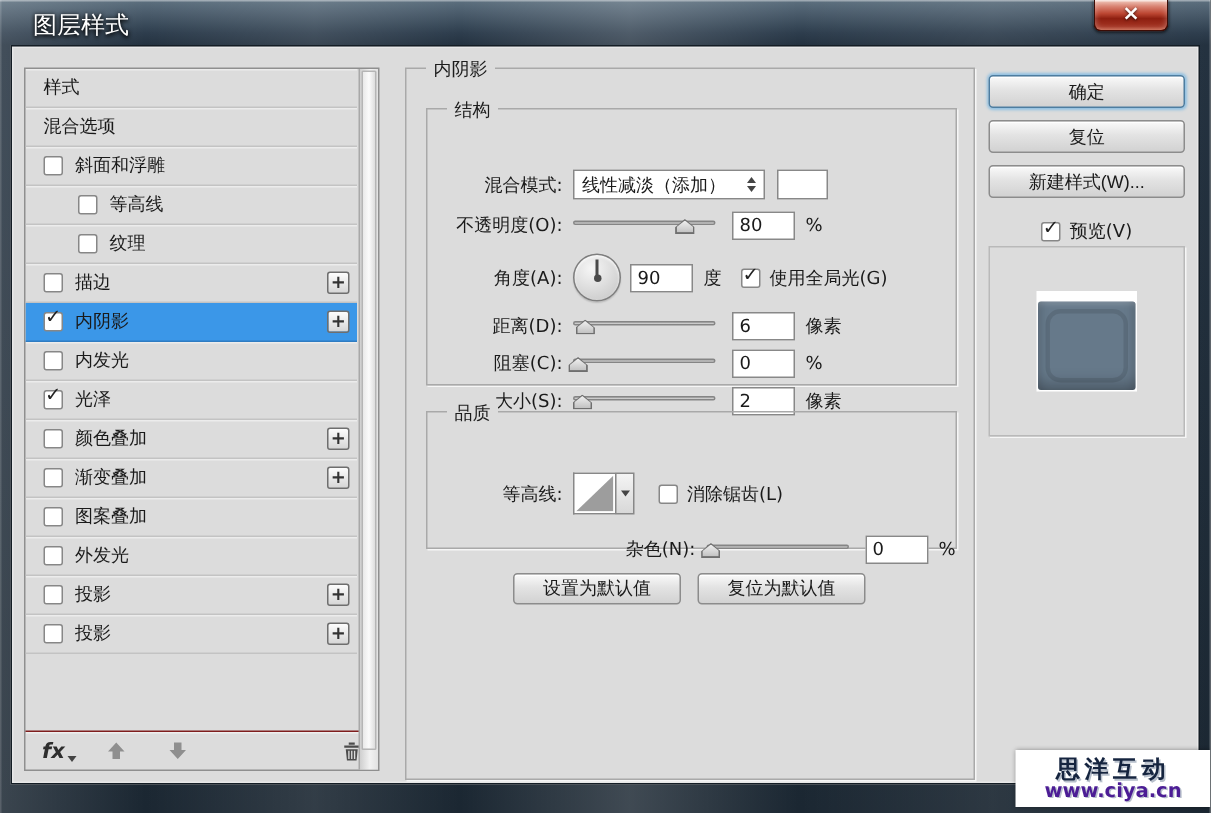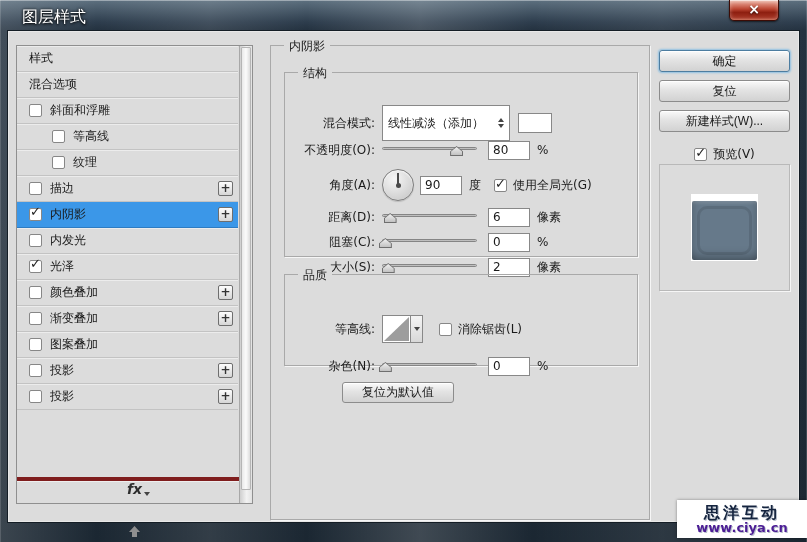--- a/index.html
+++ b/index.html
@@ -23,21 +23,21 @@
     text-shadow:0 1px 2px rgba(0,0,0,.7); cursor:pointer;
   }
   .content {
     position:absolute; left:7px; top:30px; width:793px; height:493px;
     background:#dcdcdc; border:1px solid #141d25;
     box-shadow: inset 0 0 0 1px rgba(255,255,255,.35);
   }
 
   
   .panel-list {
-    position:absolute; left:8px; top:14px; width:237px; bottom:18px;
+    position:absolute; left:8px; top:14px; width:237px; bottom:8px;
     border:1px solid #8f8f8f; background:#dcdcdc;
     display:flex; flex-direction:column;
   }
   .list-rows { flex:1; position:relative; overflow:hidden; }
   .list-row {
     height:26px; margin-right:14px; display:flex; align-items:center;
     padding-left:12px; border-bottom:1px solid #c3c3c3;
     box-shadow: inset 0 1px 0 #ececec; cursor:pointer; white-space:nowrap;
   }
   .list-row.indent { padding-left:35px; }
@@ -58,22 +58,22 @@
     position:absolute; right:0; top:0; bottom:0; width:13px;
     border-left:1px solid #a8a8a8;
     background:linear-gradient(90deg,#cfcfcf,#f2f2f2 55%,#e2e2e2);
   }
   .list-scroll-thumb {
     position:absolute; left:1px; right:1px; top:1px; height:97%;
     border:1px solid #b5b5b5; border-radius:1px;
     background:linear-gradient(90deg,#e9e9e9,#fbfbfb 50%,#dddddd);
   }
   .list-toolbar {
-    height:26px; border-top:4px solid #7f1d1d; box-shadow: inset 0 1px 0 #efefef;
-    display:flex; align-items:center; padding:0 11px; gap:28px;flex-direction:column;
+    height:26px; border-top:1px solid #7f1d1d; box-shadow: inset 0 1px 0 #efefef;
+    display:flex; align-items:center; padding:0 11px; gap:28px;
   }
   .fx-btn { font-style:italic; font-weight:bold; font-size:14px; color:#2e2e2e; position:relative; cursor:pointer; }
   .fx-btn::after { content:""; position:absolute; right:-8px; bottom:1px; border-left:3px solid transparent; border-right:3px solid transparent; border-top:4px solid #444; }
   .tb-icon { cursor:pointer; display:flex; align-items:center; }
   .tb-trash { margin-left:auto; }
 
   
   .main-panel {
     position:absolute; left:262px; top:14px; width:380px; bottom:2px;
     border:1px solid #a9a9a9; box-shadow: 1px 1px 0 rgba(255,255,255,.75);
@@ -84,21 +84,21 @@
   }
   .group {
     position:absolute; left:13px; width:354px;
     border:1px solid #a9a9a9; box-shadow: 1px 1px 0 rgba(255,255,255,.75);
   }
   .group-structure { top:26px; height:185px;padding-left:40px; }
   .group-quality { top:228px; height:92px; }
   .ctl-row { position:absolute; left:0; right:0; height:22px; display:flex; align-items:center;margin-top:24px; }
   .lbl { width:90px; text-align:right; margin-right:7px; color:#1a1a1a; flex:0 0 90px; }
   .dropdown {
-    width:128px; height:36px; background:#fff; border:1px solid #888;
+    width:128px; height:20px; background:#fff; border:1px solid #888;
     display:flex; align-items:center; padding:0 5px; cursor:pointer;
   }
   .dd-arrows { margin-left:auto; display:flex; flex-direction:column; gap:2px; align-items:center; }
   .tri-up { border-left:3.5px solid transparent; border-right:3.5px solid transparent; border-bottom:4px solid #444; }
   .tri-down { border-left:3.5px solid transparent; border-right:3.5px solid transparent; border-top:4px solid #444; }
   .swatch { width:34px; height:20px; margin-left:8px; border:1px solid #888; cursor:pointer; }
   .slider { position:relative; width:95px; height:16px; flex:0 0 95px; cursor:pointer; }
   .slider .track {
     position:absolute; left:0; right:0; top:5px; height:3px;
     border:1px solid #858585; border-radius:2px;
@@ -246,20 +246,27 @@
               <span class="check"></span>
             </span>
     <span class="row-label">渐变叠加</span>
     <span class="plus-btn">+</span>
   </div>
           <div class="list-row">
     <span class="cbx">
               <span class="check"></span>
             </span>
     <span class="row-label">图案叠加</span>
+
+  </div>
+          <div class="list-row">
+    <span class="cbx">
+              <span class="check"></span>
+            </span>
+    <span class="row-label">外发光</span>
 
   </div>
           <div class="list-row">
     <span class="cbx">
               <span class="check"></span>
             </span>
     <span class="row-label">投影</span>
     <span class="plus-btn">+</span>
   </div>
           <div class="list-row">
@@ -377,32 +384,33 @@
                 <div class="tri"></div>
               </div>
             <div class="contour-dd">
                 <span class="tri-down"></span>
               </div>
           </div>
           <span class="chk" style="margin-left:16px;"></span>
           <span class="chk-label">消除锯齿(L)</span>
         </div>
 
-        <div class="ctl-row" style="top:56px;">
+        <div class="ctl-row" style="top:56px;justify-content:flex-end;">
           <span class="lbl">杂色(N):</span>
           <div class="slider">
             <div class="track"></div>
             <div class="thumb" style="left: calc(3% - 6px);"></div>
           </div>
           <div class="value-box">0</div>
           <span class="unit">%</span>
         </div>
       </div>
 
       <div class="default-btns">
+        <button class="btn btn-default">设置为默认值</button>
         <button class="btn btn-default">复位为默认值</button>
       </div>
     </div>
 
     <div class="actions">
       <button class="btn action-btn btn-ok" style="margin-top:5px;">确定</button>
       <button class="btn action-btn">复位</button>
       <button class="btn action-btn">新建样式(W)...</button>
       <div class="preview-row">
         <span class="chk">

